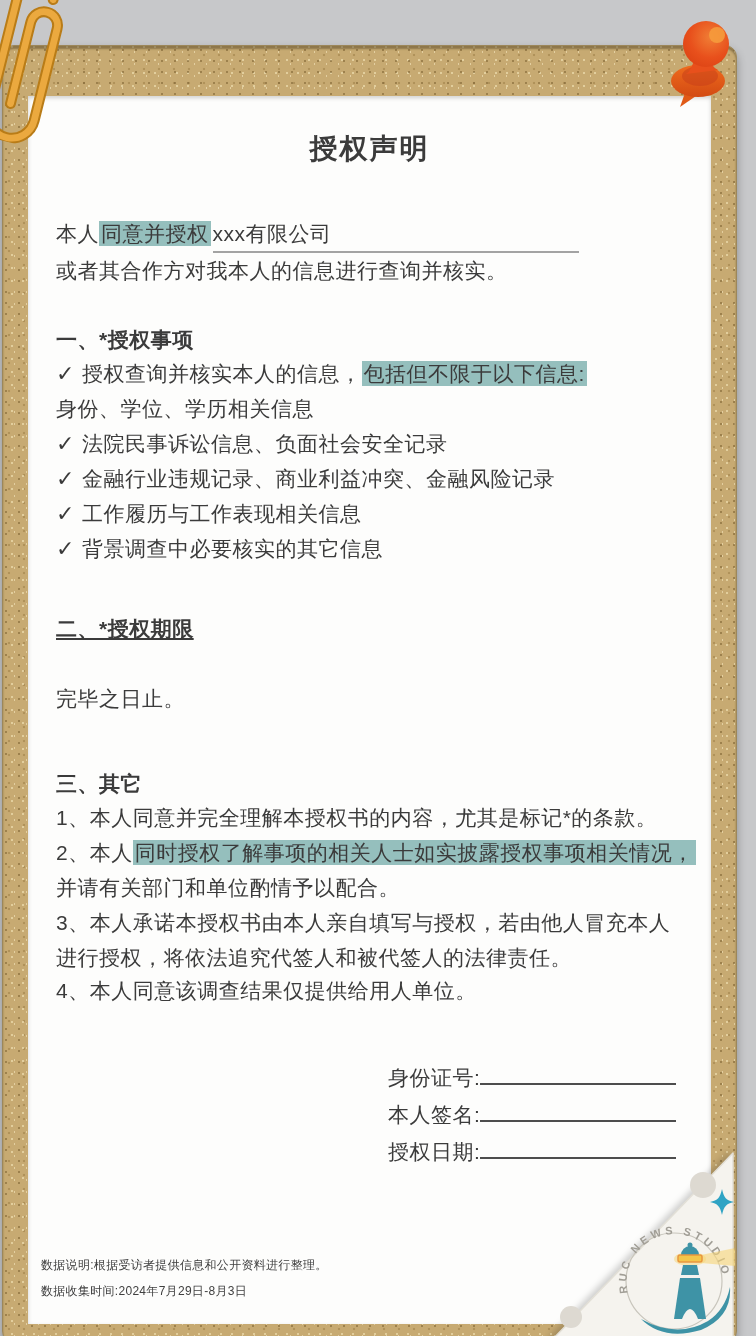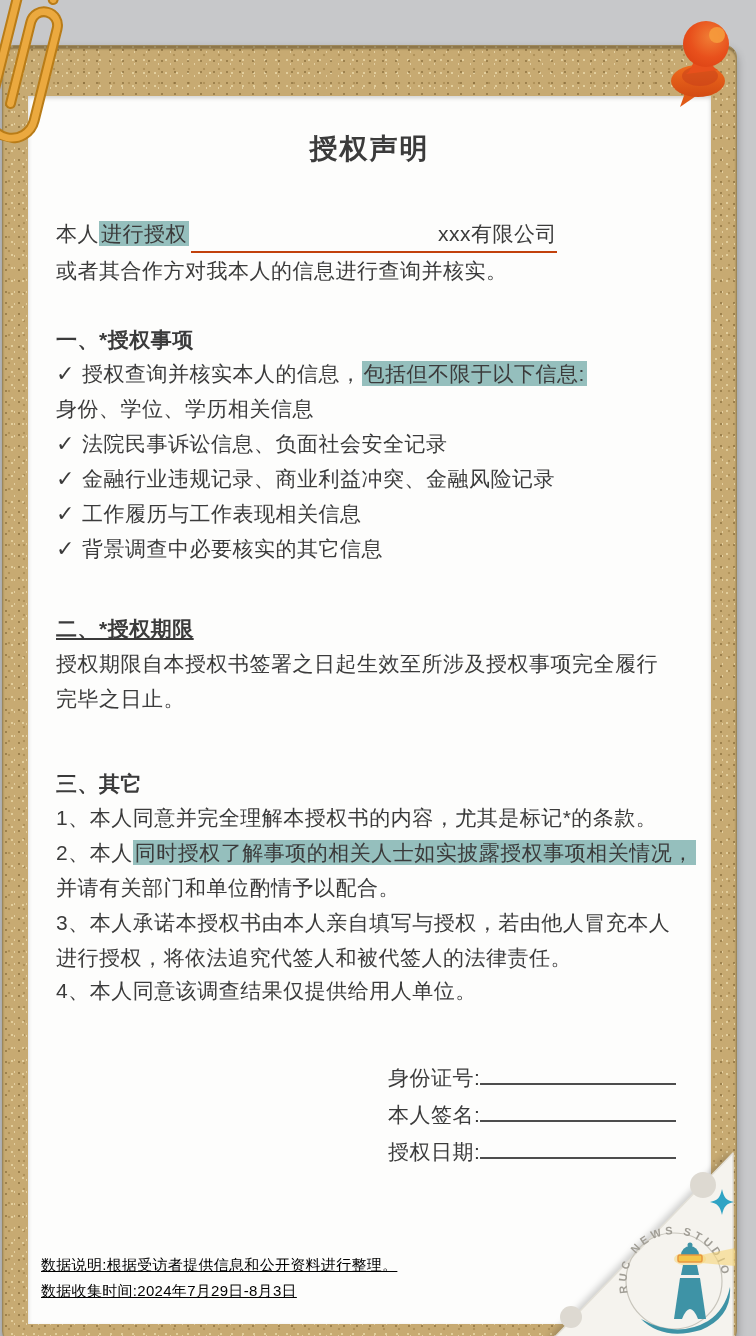--- a/index.html
+++ b/index.html
@@ -28,38 +28,38 @@
     box-shadow:inset 0 2px 4px rgba(0,0,0,.18);
   }
   .abs{position:absolute;white-space:nowrap;}
   .body-text{font-size:21px;letter-spacing:.5px;line-height:35px;}
   .doc-title{left:0;top:34px;width:683px;text-align:center;font-size:28px;font-weight:bold;letter-spacing:2px;}
   .heading{font-weight:bold;}
   .hl{background:rgba(122,175,173,.8);padding:1px 2px;}
   .check{display:inline-block;width:26px;font-size:22px;font-weight:bold;color:#3b3b3b;}
   .blank-line{
     display:inline-block;width:366px;margin-left:2px;
-    border-bottom:2px solid #c2410c;text-align:right;
+    border-bottom:2px solid #a3a3a3;text-align:left;
   }
   .sig-row{line-height:37px;font-size:21px;letter-spacing:.5px;}
   .sig-line{display:inline-block;width:196px;border-bottom:2px solid #4d4d4d;height:1.05em;vertical-align:baseline;}
-  .footer-note{font-size:15px;line-height:26px;color:#000000;letter-spacing:.3px;text-decoration:underline;}
+  .footer-note{font-size:12px;line-height:26px;color:#404040;letter-spacing:.3px;}
   .deco{position:absolute;}
   svg{display:block;}
 </style>
 </head>
 <body>
 
 <div class="board">
   <div class="paper">
 
     <div class="abs doc-title">授权声明</div>
 
     <div class="abs body-text" style="left:28px;top:120px;">
-      <span>本人</span><span class="hl">进行授权</span><span class="blank-line"><span>xxx有限公司</span></span>
+      <span>本人</span><span class="hl">同意并授权</span><span class="blank-line"><span>xxx有限公司</span></span>
     </div>
     <div class="abs body-text heading" style="left:28px;top:226px;">一、*授权事项</div>
 
     <div class="abs body-text" style="left:28px;top:157px;">或者其合作方对我本人的信息进行查询并核实。</div>
     <div class="abs body-text" style="left:28px;top:260px;">
       <span class="check">✓</span><span>授权查询并核实本人的信息，</span><span class="hl">包括但不限于以下信息:</span>
     </div>
     <div class="abs body-text" style="left:28px;top:295px;">身份、学位、学历相关信息</div>
     <div class="abs body-text" style="left:28px;top:365px;">
       <span class="check">✓</span><span>金融行业违规记录、商业利益冲突、金融风险记录</span>
@@ -68,21 +68,20 @@
       <span class="check">✓</span><span>法院民事诉讼信息、负面社会安全记录</span>
     </div>
     <div class="abs body-text" style="left:28px;top:400px;">
       <span class="check">✓</span><span>工作履历与工作表现相关信息</span>
     </div>
     <div class="abs body-text" style="left:28px;top:435px;">
       <span class="check">✓</span><span>背景调查中必要核实的其它信息</span>
     </div>
 
     <div class="abs body-text heading" style="left:28px;top:515px;text-decoration:underline;">二、*授权期限</div>
-    <div class="abs body-text" style="left:28px;top:550px;">授权期限自本授权书签署之日起生效至所涉及授权事项完全履行</div>
     <div class="abs body-text" style="left:28px;top:585px;">完毕之日止。</div>
 
     <div class="abs body-text heading" style="left:28px;top:670px;">三、其它</div>
     <div class="abs body-text" style="left:28px;top:704px;">1、本人同意并完全理解本授权书的内容，尤其是标记*的条款。</div>
     <div class="abs body-text" style="left:28px;top:739px;">
       <span>2、本人</span><span class="hl">同时授权了解事项的相关人士如实披露授权事项相关情况，</span>
     </div>
     <div class="abs body-text" style="left:28px;top:774px;text-align:right;">并请有关部门和单位酌情予以配合。</div>
     <div class="abs body-text" style="left:28px;top:809px;">3、本人承诺本授权书由本人亲自填写与授权，若由他人冒充本人</div>
     <div class="abs body-text" style="left:28px;top:844px;">进行授权，将依法追究代签人和被代签人的法律责任。</div>

